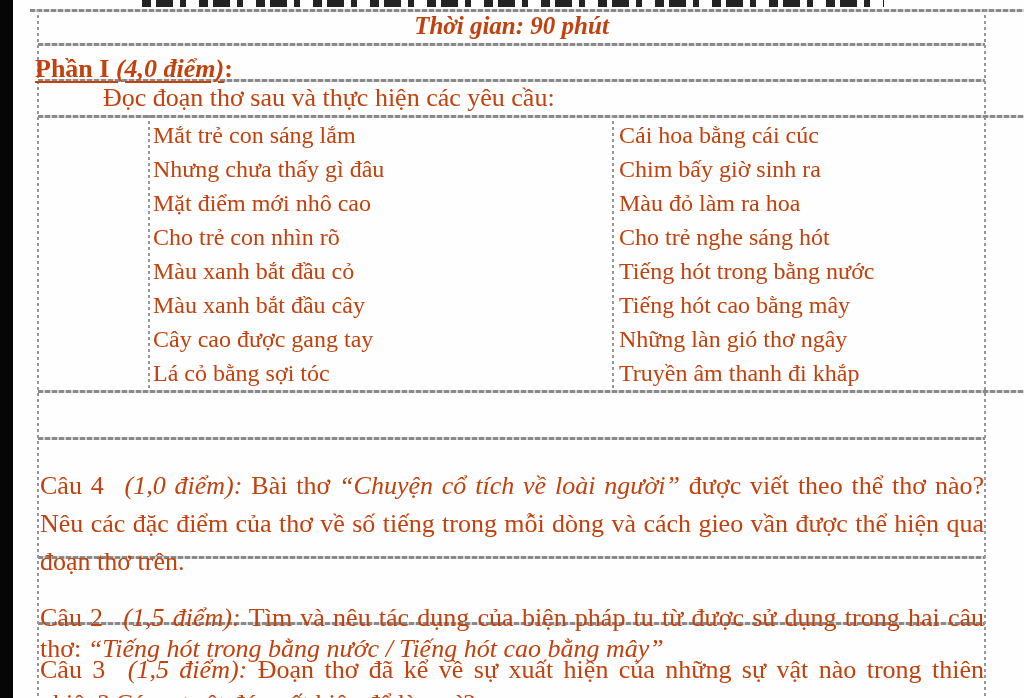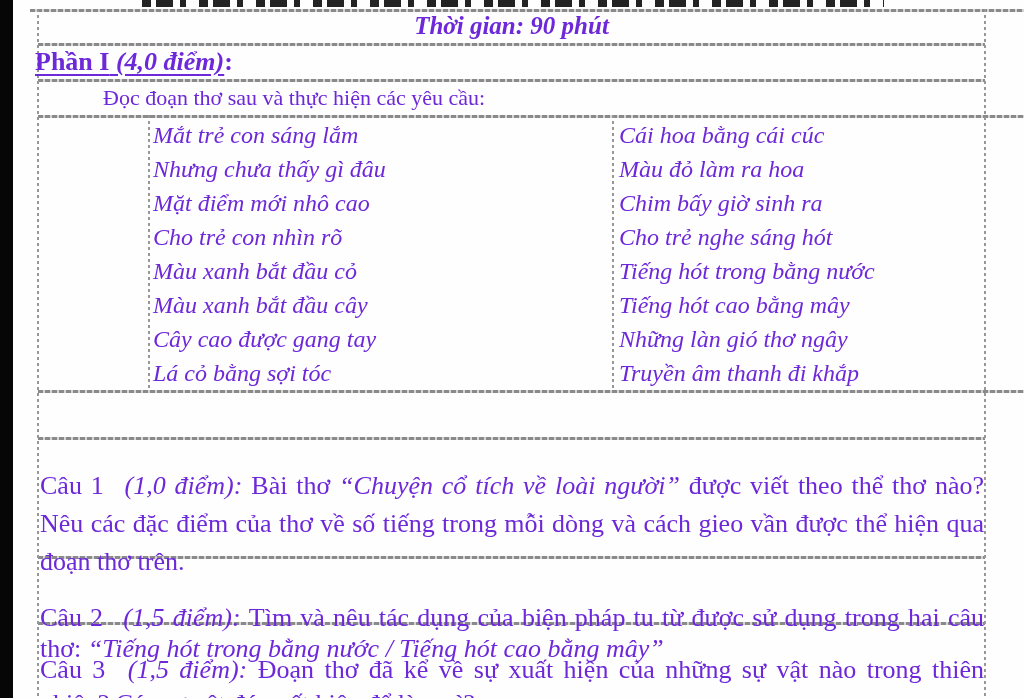--- a/index.html
+++ b/index.html
@@ -1,19 +1,19 @@
 <!DOCTYPE html>
 <html><head>
 <meta charset="utf-8">
 <style>
   html,body { margin:0; padding:0; background:#ffffff; }
   .page {
     position:relative; width:1024px; height:698px;
     background:#fefefe; overflow:hidden;
-    font-family:"Liberation Serif", serif; color:#6d28d9;
+    font-family:"Liberation Serif", serif; color:#c2410c;
     -webkit-font-smoothing:antialiased;
   }
   
   .black-bar { position:absolute; left:0; top:0; width:13px; height:698px; background:#060606; }
   
   .clip-strip {
     position:absolute; left:142px; top:0; width:742px; height:7px;
     background-image:
       repeating-linear-gradient(90deg, #101010 0 9px, transparent 9px 14px, #101010 14px 31px, transparent 31px 38px, #101010 38px 44px, transparent 44px 57px);
     opacity:.92;
@@ -24,25 +24,25 @@
     background-image: repeating-linear-gradient(90deg, #8a8a8a 0 5px, #d6d6d6 5px 7px);
   }
   
   .vline {
     position:absolute; width:2px;
     background-image: repeating-linear-gradient(180deg, #979797 0 3px, rgba(255,255,255,0) 3px 6px);
   }
   .row-text { position:absolute; white-space:nowrap; }
   .t-time { left:38px; top:9px; width:947px; height:34px; line-height:34px;
             text-align:center; font-weight:bold; font-style:italic; font-size:25px; }
-  .t-part { left:35px; top:45px; height:34px; line-height:34px; font-size:26px; font-weight:bold; }
+  .t-part { left:35px; top:52px; height:34px; line-height:34px; font-size:26px; font-weight:bold; }
   .t-part .u { text-decoration:underline; text-underline-offset:4px; }
   .t-part .pts { font-style:italic; }
-  .t-instr { left:103px; top:80px; height:35px; line-height:35px; font-size:22px; }
-  .poem-col { position:absolute; top:118px; font-style:italic; font-size:24px; line-height:34px; }
+  .t-instr { left:103px; top:80px; height:35px; line-height:35px; font-size:26px; }
+  .poem-col { position:absolute; top:118px; font-size:24px; line-height:34px; }
   .poem-left  { left:153px; width:450px; }
   .poem-right { left:619px; width:366px; }
   .poem-line { white-space:nowrap; }
   .citation { position:absolute; left:300px; top:393px; width:684px; height:30px;
               line-height:30px; text-align:right; font-size:25px; white-space:nowrap; }
   .citation .work { font-style:italic; }
   .q { position:absolute; left:40px; width:944px; text-align:justify; font-size:26px; }
   .q .pts { font-style:italic;margin-left:12px; }
   .q .quote { font-style:italic; }
   .q1 { top:441px; line-height:38px; }
@@ -83,29 +83,29 @@
     <div class="poem-line">Mặt điểm mới nhô cao</div>
     <div class="poem-line">Cho trẻ con nhìn rõ</div>
     <div class="poem-line">Màu xanh bắt đầu cỏ</div>
     <div class="poem-line">Màu xanh bắt đầu cây</div>
     <div class="poem-line">Cây cao được gang tay</div>
     <div class="poem-line">Lá cỏ bằng sợi tóc</div>
   </div>
 
   <div class="poem-col poem-right">
     <div class="poem-line">Cái hoa bằng cái cúc</div>
+    <div class="poem-line">Chim bấy giờ sinh ra</div>
     <div class="poem-line">Màu đỏ làm ra hoa</div>
-    <div class="poem-line">Chim bấy giờ sinh ra</div>
     <div class="poem-line">Cho trẻ nghe sáng hót</div>
     <div class="poem-line">Tiếng hót trong bằng nước</div>
     <div class="poem-line">Tiếng hót cao bằng mây</div>
     <div class="poem-line">Những làn gió thơ ngây</div>
     <div class="poem-line">Truyền âm thanh đi khắp</div>
   </div>
 
 
-  <p class="q q1"><span>Câu 1 </span><span class="pts">(1,0 điểm): </span><span>Bài thơ </span><span class="quote">“Chuyện cổ tích về loài người”</span><span> được viết theo thể thơ nào? Nêu các đặc điểm của thơ về số tiếng trong mỗi dòng và cách gieo vần được thể hiện qua đoạn thơ trên.</span></p>
+  <p class="q q1"><span>Câu 4 </span><span class="pts">(1,0 điểm): </span><span>Bài thơ </span><span class="quote">“Chuyện cổ tích về loài người”</span><span> được viết theo thể thơ nào? Nêu các đặc điểm của thơ về số tiếng trong mỗi dòng và cách gieo vần được thể hiện qua đoạn thơ trên.</span></p>
 
   <p class="q q2"><span>Câu 2 </span><span class="pts">(1,5 điểm): </span><span>Tìm và nêu tác dụng của biện pháp tu từ được sử dụng trong hai câu thơ: </span><span class="quote">“Tiếng hót trong bằng nước / Tiếng hót cao bằng mây”</span><span></span></p>
 
   <p class="q q3"><span>Câu 3 </span><span class="pts">(1,5 điểm): </span><span>Đoạn thơ đã kể về sự xuất hiện của những sự vật nào trong thiên nhiên? Các sự vật đó xuất hiện để làm gì?</span><span class="quote"></span><span></span></p>
 
 </div>
 
 </body></html>

